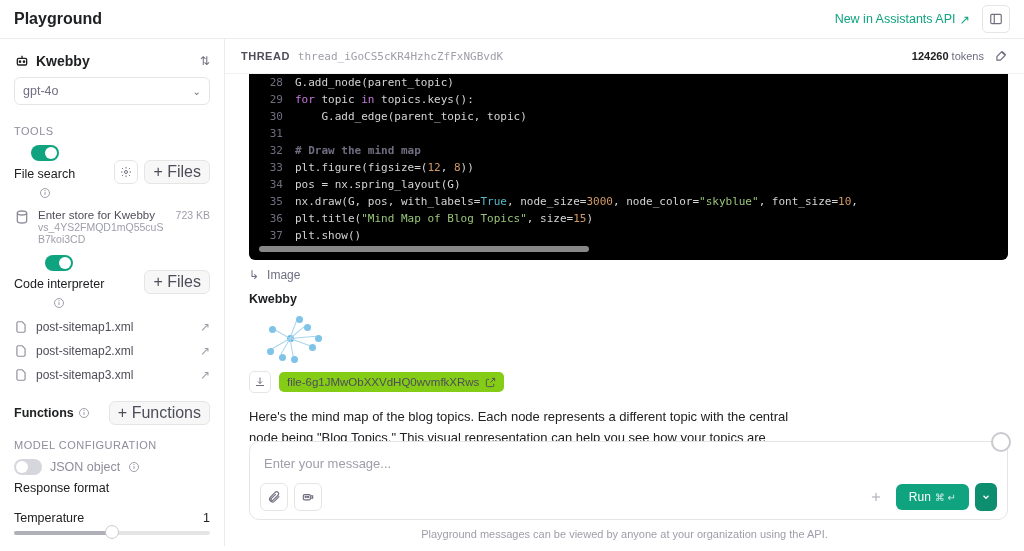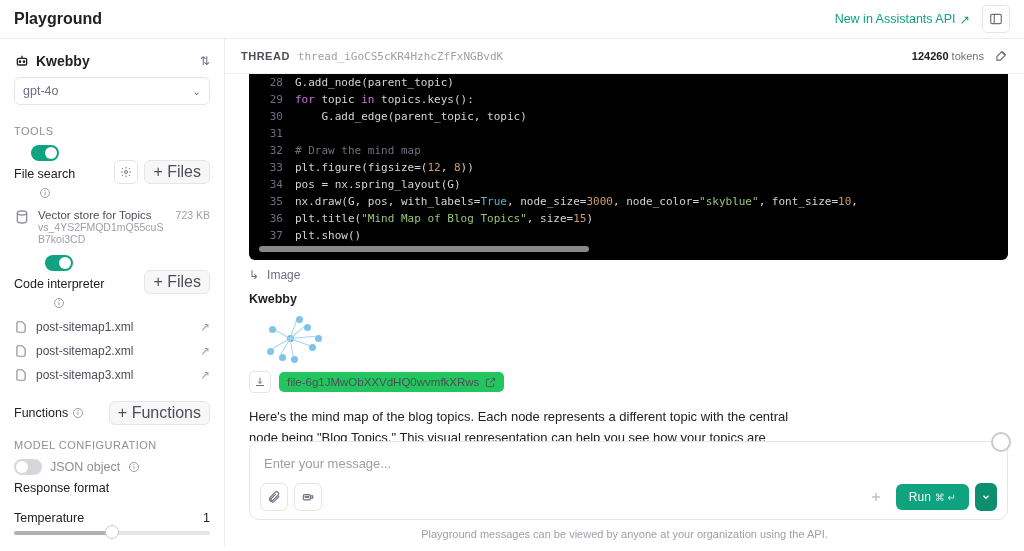--- a/index.html
+++ b/index.html
@@ -32,21 +32,21 @@
 .vec-store .txt { flex: 1; }
 .vec-store .main-line { font-size: 11.5px; color: #4e4e5a; }
 .vec-store .id-line { font-size: 10.5px; color: #9e9ea9; word-break: break-all; }
 .vec-store .size { font-size: 10.5px; color: #9e9ea9; white-space: nowrap; }
 
 .file-item { display: flex; align-items: center; gap: 8px; padding: 5px 0; color: #4e4e5a; font-size: 12px; }
 .file-item .ic { width: 14px; height: 14px; color: #8e8e9b; }
 .file-item .ext { color: #9e9ea9; margin-left: auto; }
 
 .func-row { display: flex; align-items: center; justify-content: space-between; margin: 14px 0 6px; }
-.func-row .lbl { font-weight: 400; display: flex; align-items: center; gap: 4px; }
+.func-row .lbl { font-weight: 700; display: flex; align-items: center; gap: 4px; }
 
 .cfg-row { margin: 10px 0 4px; }
 .cfg-hdr { display: flex; justify-content: space-between; font-size: 12.5px; font-weight: 500; margin-bottom: 4px; gap: 16px; }
 .slider { width: 100%; height: 4px; background: #e5e5e5; border-radius: 2px; position: relative; margin: 6px 0; }
 .slider .thumb { width: 14px; height: 14px; background: #fff; border: 1px solid #c9c9cf; border-radius: 50%; position: absolute; top: -6px; transform: translateX(-50%); }
 .slider .fill { position: absolute; height: 4px; background: #b0b0b8; border-radius: 2px; left: 0; }
 
 .sidebar-footer { margin-top: auto; padding-top: 10px; display: flex; align-items: center; gap: 8px; }
 .sidebar-footer .upd { margin-left: auto; font-size: 10.5px; color: #9e9ea9; }
 
@@ -55,37 +55,37 @@
 .thread-bar .tl { font-weight: 600; letter-spacing: 0.5px; color: #4e4e5a; margin-right: 8px; }
 .thread-bar .tid { color: #9e9ea9; font-family: ui-monospace, Menlo, Consolas, monospace; font-size: 11px; }
 .thread-bar .tokens { margin-left: auto; color: #6e6e80; }
 .thread-bar .tokens b { font-weight: 600; color: #202123; }
 .clean-ic { margin-left: 10px; color: #6e6e80; }
 
 .messages { flex: 1; overflow: hidden; padding: 0 16px 0 24px; }
 .code-block { background: #000; color: #d4d4d4; font-family: ui-monospace, Menlo, Consolas, monospace; font-size: 11px; border-radius: 0 0 6px 6px; padding: 0 10px 8px 10px; line-height: 1.55; overflow: hidden; white-space: pre; }
 .code-block .ln { color: #6e6e80; display: inline-block; width: 24px; text-align: right; margin-right: 12px; user-select: none; }
 .kw { color: #c678dd; }
-.cm { color: #6e6e80; }
+.cm { color: #6e6e80; font-weight: bold; }
 .num { color: #d19a66; }
 .str { color: #98c379; }
 .bool { color: #56b6c2; }
 .scroll-thumb { height: 6px; background: #888; border-radius: 3px; width: 330px; margin-top: 2px; }
 
 .out-hdr { display: flex; align-items: center; gap: 8px; color: #6e6e80; font-size: 12px; margin: 8px 0 6px 0; }
 .arrow-sub { font-size: 12px; }
 
 .asst-name { font-weight: 600; font-size: 12.5px; margin: 10px 0 4px; }
 .mindmap { width: 80px; height: 55px; position: relative; margin: 2px 0 6px 0; }
 .node { position: absolute; width: 7px; height: 7px; background: #7fc4e8; border-radius: 50%; }
 .edge { position: absolute; background: #a9d6ee; height: 1px; transform-origin: left center; }
 
 .file-chip { display: inline-flex; align-items: center; gap: 8px; }
 .file-chip .dl { width: 22px; height: 22px; border: 1px solid #e5e5e5; border-radius: 5px; display: inline-flex; align-items: center; justify-content: center; color: #6e6e80; }
-.file-chip .fn { background: #22c55e; border-radius: 5px; padding: 4px 8px; font-size: 11.5px; color: #4e4e5a; display: inline-flex; align-items: center; gap: 6px; }
+.file-chip .fn { background: #84cc16; border-radius: 5px; padding: 4px 8px; font-size: 11.5px; color: #4e4e5a; display: inline-flex; align-items: center; gap: 6px; }
 
 .reply-text { font-size: 13px; line-height: 1.55; color: #202123; margin-top: 14px; max-width: 560px; }
 
 .composer-wrap { padding: 0 16px 8px 24px; }
 .composer { border: 1px solid #e5e5e5; border-radius: 10px; padding: 8px 10px; position: relative; }
 .composer input { border: none; outline: none; width: 100%; font-size: 13px; color: #202123; padding: 6px 4px; }
 .composer input::placeholder { color: #9e9ea9; }
 .composer-actions { display: flex; align-items: center; justify-content: space-between; margin-top: 6px; }
 .composer-actions .left { display: flex; gap: 6px; }
 .round-ic { width: 28px; height: 28px; border: 1px solid #e5e5e5; border-radius: 6px; display: inline-flex; align-items: center; justify-content: center; color: #6e6e80; background: #fff; }
@@ -160,21 +160,21 @@
         <div class="pill-btn">+  Files</div>
       </div>
     </div>
 
     <div class="vec-store">
       <svg class="ic" viewBox="0 0 24 24" fill="none" stroke="currentColor" stroke-width="2">
           <ellipse cx="12" cy="6" rx="7" ry="3"></ellipse>
           <path d="M5 6v12c0 1.7 3.1 3 7 3s7-1.3 7-3V6"></path>
         </svg>
       <div class="txt">
-        <div class="main-line">Vector store for Topics</div>
+        <div class="main-line">Enter store for Kwebby</div>
         <div class="id-line">vs_4YS2FMQD1mQ55cuSB7koi3CD</div>
       </div>
       <div class="size">723 KB</div>
     </div>
 
     <div class="tool-row">
       <div class="lbl">
         <div class="toggle"></div>
         <span>Code interpreter</span>
         <svg class="info-ic" viewBox="0 0 24 24" fill="none" stroke="currentColor" stroke-width="2">

